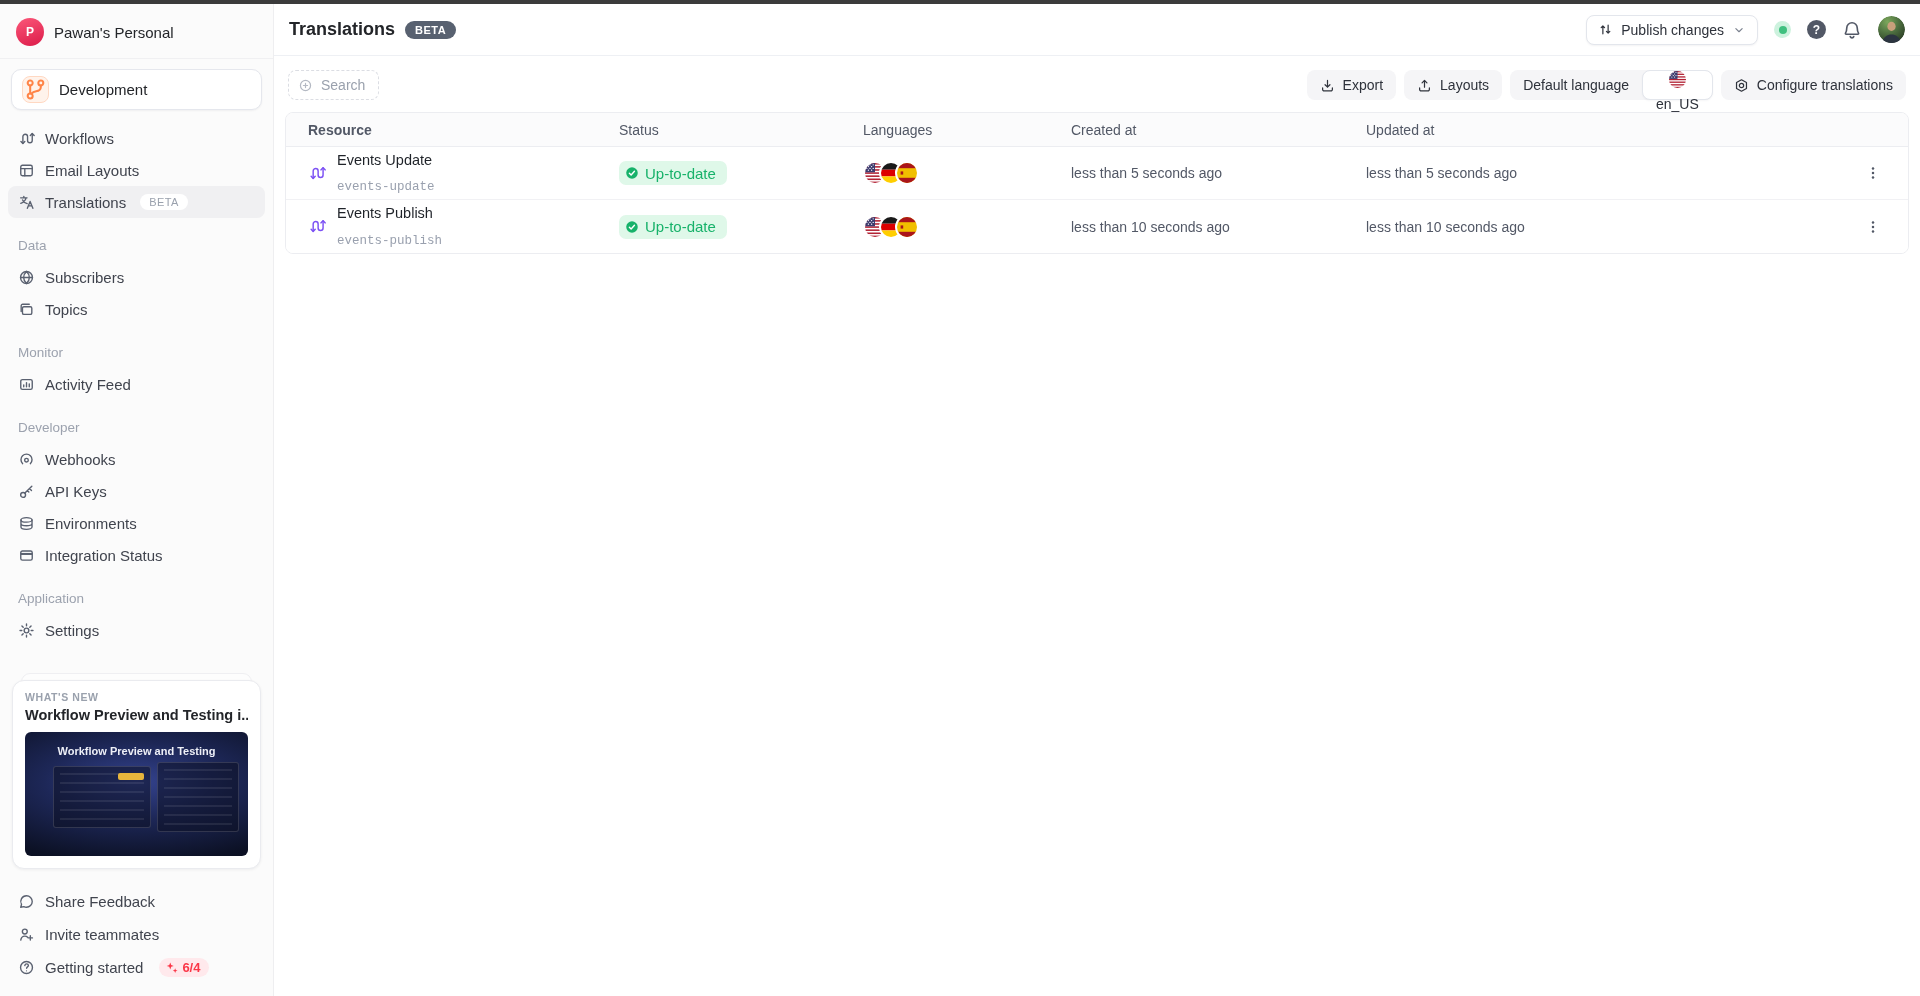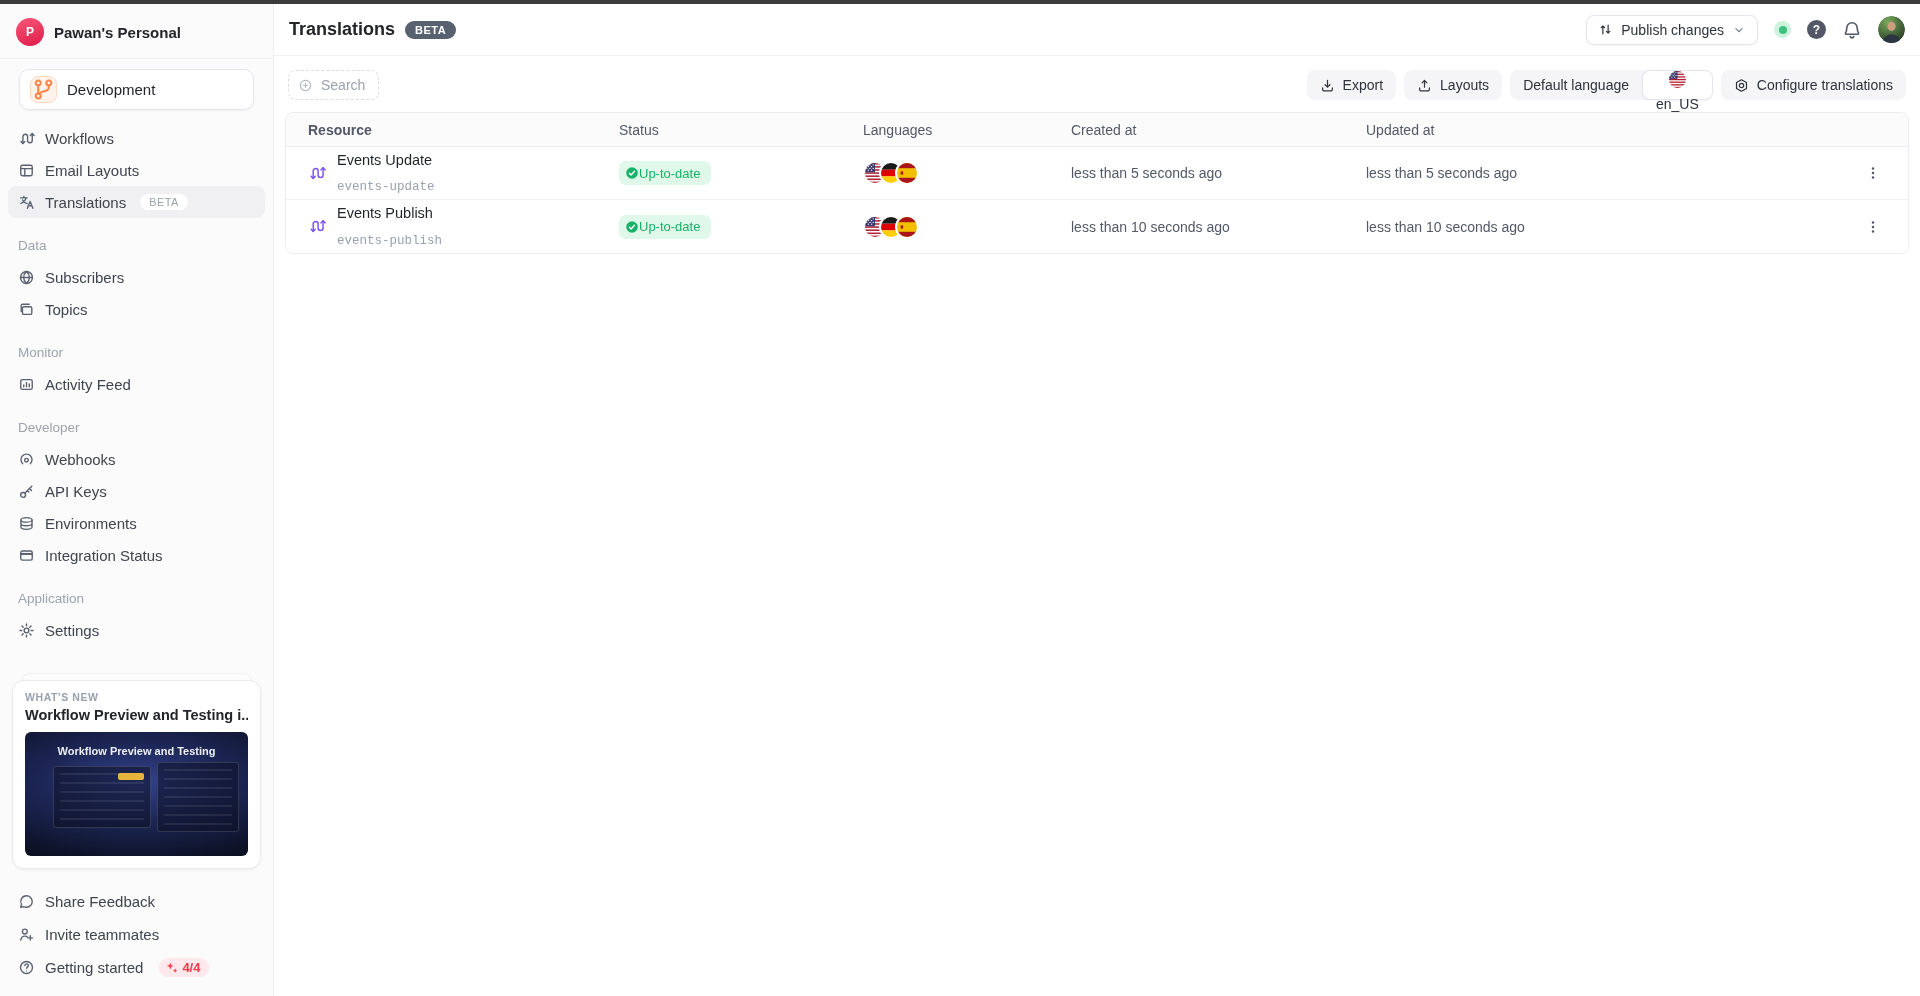--- a/index.html
+++ b/index.html
@@ -6,23 +6,23 @@
   html,body { width:1920px; height:996px; overflow:hidden; }
   body { font-family: "Liberation Sans", sans-serif; background:#fff; color:#232529; }
 
   .topbar { height:4px; background:#3B3B3B; }
   .app { display:flex; height:992px; }
 
   
   .sidebar { width:274px; flex:0 0 274px; background:#FBFBFB; border-right:1px solid #EEEEF0; display:flex; flex-direction:column; }
   .org-row { display:flex; align-items:center; gap:10px; padding:14px 16px 12px; border-bottom:1px solid #F0F0F2; }
   .org-avatar { width:28px; height:28px; border-radius:50%; background:linear-gradient(160deg,#FB5779 0%,#E02450 85%); color:#fff; font-size:12px; font-weight:700; display:grid; place-items:center; }
-  .org-name { font-size:15px; font-weight:700; color:#232529; }
-
-  .env-select { margin:10px 19px 4px; background:#fff; border:1px solid #E5E7ED; border-radius:10px; padding:6px 10px; display:flex; align-items:center; gap:10px; box-shadow:0 1px 2px rgba(16,24,40,.05); cursor:pointer; }
+  .org-name { font-size:15px; font-weight:400; color:#232529; }
+
+  .env-select { margin:10px 11px 4px; background:#fff; border:1px solid #E5E7ED; border-radius:10px; padding:6px 10px; display:flex; align-items:center; gap:10px; box-shadow:0 1px 2px rgba(16,24,40,.05); cursor:pointer; }
   .env-icon-box { width:27px; height:27px; border-radius:8px; background:#FFF3EB; border:1px solid #FFD8C2; color:#FF8447; display:grid; place-items:center; }
   .env-name { font-size:15px; font-weight:500; color:#232529; }
 
   .nav { flex:1; padding:8px 8px 0; overflow:hidden; }
   .nav-item { display:flex; align-items:center; gap:10px; height:32px; padding:0 10px; border-radius:8px; color:#40444E; font-size:15px; cursor:pointer; }
   .nav-item .ni-icon { width:17px; height:17px; color:#5A6170; flex:0 0 17px; display:grid; place-items:center; }
   .nav-item.selected { background:#F0F0F2; }
   .badge-beta-side { margin-left:4px; background:#FFFFFF; color:#9AA1AD; font-size:11px; padding:2px 9px; border-radius:999px; letter-spacing:.4px; }
   .section-label { padding:20px 10px 8px; font-size:13.5px; color:#9CA2AE; }
 
@@ -76,21 +76,21 @@
   .table { margin:12px 11px 0; border:1px solid #ECEDF1; border-radius:8px; overflow:hidden; }
   .tgrid { display:grid; grid-template-columns:333px 244px 208px 295px 1fr 70px; align-items:center; }
   .thead { height:34px; background:#FBFBFC; border-bottom:1px solid #ECEDF1; color:#525866; font-size:14px; font-weight:500; }
   .thead > div:first-child { padding-left:22px;font-weight:bold; }
   .trow { height:53px; border-bottom:1px solid #F1F1F4; font-size:14px; color:#525866; background:#fff; cursor:pointer; }
   .trow:last-child { border-bottom:none; }
   .cell-resource { display:flex; align-items:center; gap:11px; padding-left:22px; }
   .res-icon { width:18px; height:18px; color:#7D52F4; flex:0 0 18px; }
   .res-name { font-size:14.5px; font-weight:500; color:#1F2329; line-height:1.15; }
   .res-slug { font-family:"Liberation Mono", monospace; font-size:12.5px; color:#99A0AE; margin-top:12px; }
-  .status-badge { display:inline-flex; align-items:center; background:#DFF8E9; color:#17B26A; height:24px; padding:0 11px 0 6px; border-radius:7px; font-size:13px; font-weight:500; }
+  .status-badge { display:inline-flex; align-items:center; gap:6px; background:#DFF8E9; color:#17B26A; height:24px; padding:0 11px 0 6px; border-radius:7px; font-size:15px; font-weight:500; }
   .status-badge svg { width:14px; height:14px; }
   .flag-stack { display:flex; align-items:center; }
   .flag { width:24px; height:24px; border:2px solid #fff; border-radius:50%; overflow:hidden; background:#fff; margin-left:-8px; flex:0 0 24px; }
   .flag:first-child { margin-left:0; }
   .flag svg { display:block; width:100%; height:100%; }
   .kebab-cell { display:flex; justify-content:center; }
   .kebab-btn { width:26px; height:26px; border:none; background:none; color:#525866; cursor:pointer; padding:0; display:grid; place-items:center; }
   .kebab-btn svg { width:16px; height:16px; }
 </style>
 </head>
@@ -269,21 +269,21 @@
             </svg>
           </span>
           <span>Getting started</span>
           <span class="gs-badge">
             <span style="width: 14px; height: 14px; display: inline-flex;">
               <svg viewBox="0 0 16 16" width="100%" height="100%" fill="currentColor">
                 <path d="M6 1.6l1.1 2.9 2.9 1.1-2.9 1.1L6 9.6 4.9 6.7 2 5.6l2.9-1.1z"></path>
                 <path d="M11.6 8.4l.75 1.95 1.95.75-1.95.75-.75 1.95-.75-1.95-1.95-.75 1.95-.75z"></path>
               </svg>
             </span>
-            <span>4/4</span>
+            <span>6/4</span>
           </span>
         </div>
       </div>
   </aside>
 
   <main class="main">
     <div class="main-header">
       <h1 class="page-title">Translations</h1>
       <span class="badge-beta-dark">BETA</span>
       <div class="header-right">

